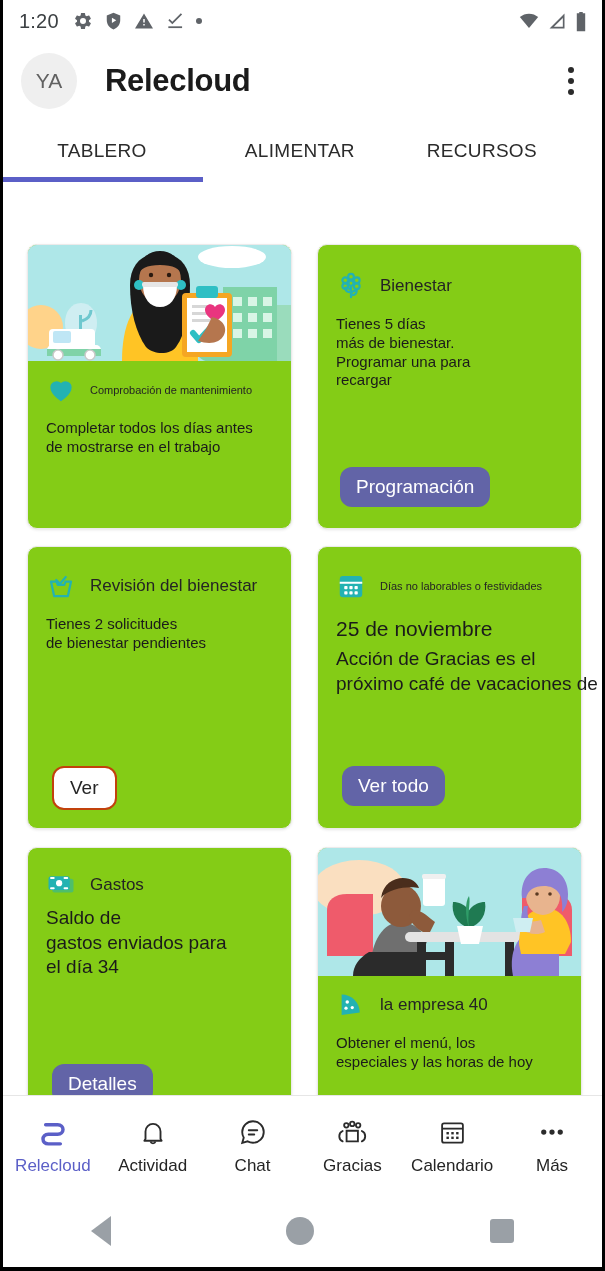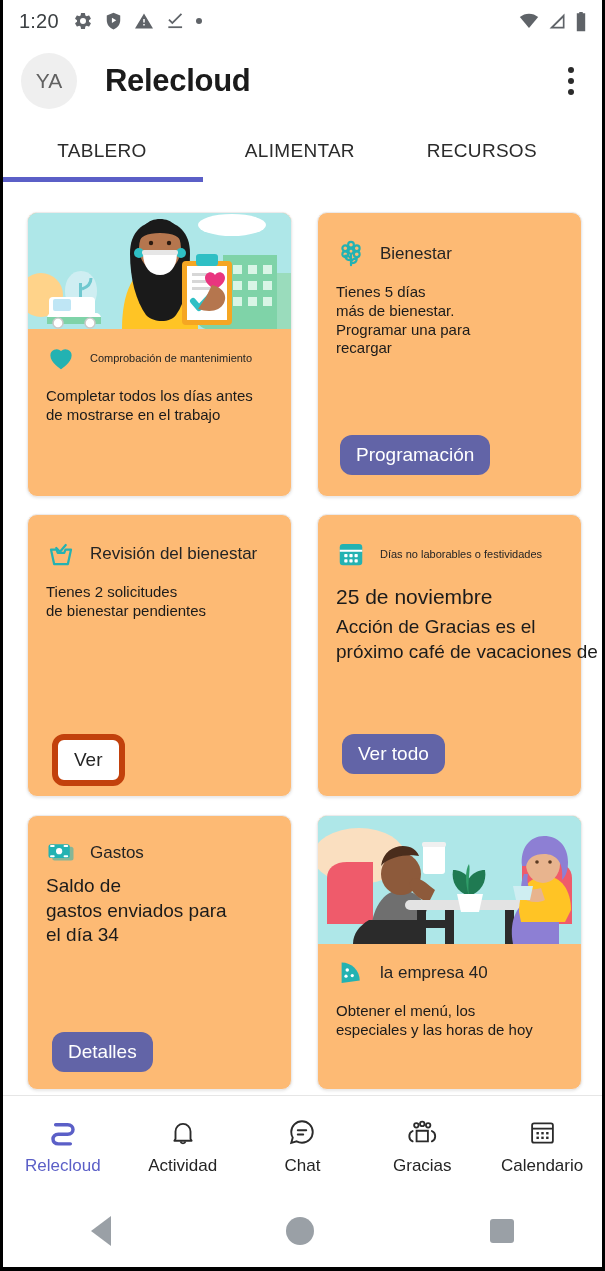--- a/index.html
+++ b/index.html
@@ -43,23 +43,23 @@
   .tab.t1 { width:200px; }
   .tab.t2 { width:200px; }
   .tab.t3 { width:205px; justify-content:flex-start; padding-left:28px; }
   .tab-underline { position:absolute; left:0; bottom:0; width:200px; height:5px;
                    background:#5b5fc7; }
 
   
   .content { position:absolute; top:198px; left:0; right:0; bottom:0; }
   .grid { position:absolute; top:0; left:0; width:605px; }
 
-  .card { position:absolute; background:#fdba74; border:1px solid #eceaea;
+  .card { position:absolute; background:#84cc16; border:1px solid #eceaea;
           border-radius:10px; box-shadow:0 1px 3px rgba(0,0,0,.10);
-          overflow:visible; }
+          overflow:visible;margin-top:32px; }
 
   .card-img { height:116px; border-radius:9px 9px 0 0; overflow:hidden;
               background:#aee7e8; position:relative; }
   .card-img svg { display:block; width:100%; height:100%; }
 
   .card-body { padding:14px 18px 16px 18px; }
 
   .card-head { display:flex; align-items:center; gap:14px; white-space:nowrap; }
   .card-head .ic { width:30px; height:30px; flex:none; display:block; }
   .card-head .ic svg { width:30px; height:30px; display:block; }
@@ -69,21 +69,21 @@
   .card-desc { font-size:15px; color:#1b1b1b; line-height:1.25;
                margin-top:14px; white-space:pre; }
   .card-amount { font-size:25px; font-weight:bold; color:#151515; margin-top:16px; }
   .card-date { font-size:21px; color:#1b1b1b; margin-top:16px; }
   .card-sub { font-size:19px; color:#1b1b1b; line-height:1.3; margin-top:6px;
               white-space:pre; }
 
   .btn { display:inline-block; border-radius:12px; font-size:19px;
          padding:9px 16px; white-space:nowrap; }
   .btn-primary { background:#6264a7; color:#fff; }
-  .btn-outline { background:#fff; color:#252525; border:6px solid #c2410c; }
+  .btn-outline { background:#fff; color:#252525; border:2px solid #c2410c; }
   .btn-wrap { position:absolute; }
 
   
   .bottomnav { position:absolute; left:0; right:0; bottom:76px; height:100px;
                background:#fff; border-top:1px solid #e6e6e6;
                display:flex; align-items:center; }
   .nav-item { flex:1; display:flex; flex-direction:column; align-items:center;
               justify-content:center; gap:7px; }
   .nav-ic { height:34px; display:flex; align-items:center; justify-content:center; }
   .nav-label { font-size:17px; color:#242424; }
@@ -450,20 +450,30 @@
               <rect x="15" y="11.6" width="2" height="2"></rect>
             <rect x="7" y="15.4" width="2" height="2"></rect>
               <rect x="11" y="15.4" width="2" height="2"></rect>
               <rect x="15" y="15.4" width="2" height="2"></rect>
           </g>
         </svg>
       </span>
       <span class="nav-label">Calendario</span>
     </div>
 
+    <div class="nav-item">
+      <span class="nav-ic">
+        <svg width="30" height="30" viewBox="0 0 24 24" fill="#2b2b2b">
+          <circle cx="5.4" cy="12" r="2.1"></circle>
+            <circle cx="12" cy="12" r="2.1"></circle>
+            <circle cx="18.6" cy="12" r="2.1"></circle>
+        </svg>
+      </span>
+      <span class="nav-label">Más</span>
+    </div>
 
   </div>
 
   <div class="sysnav">
     <div class="sys-back"></div>
     <div class="sys-home"></div>
     <div class="sys-recent"></div>
   </div>
 
 </div>

